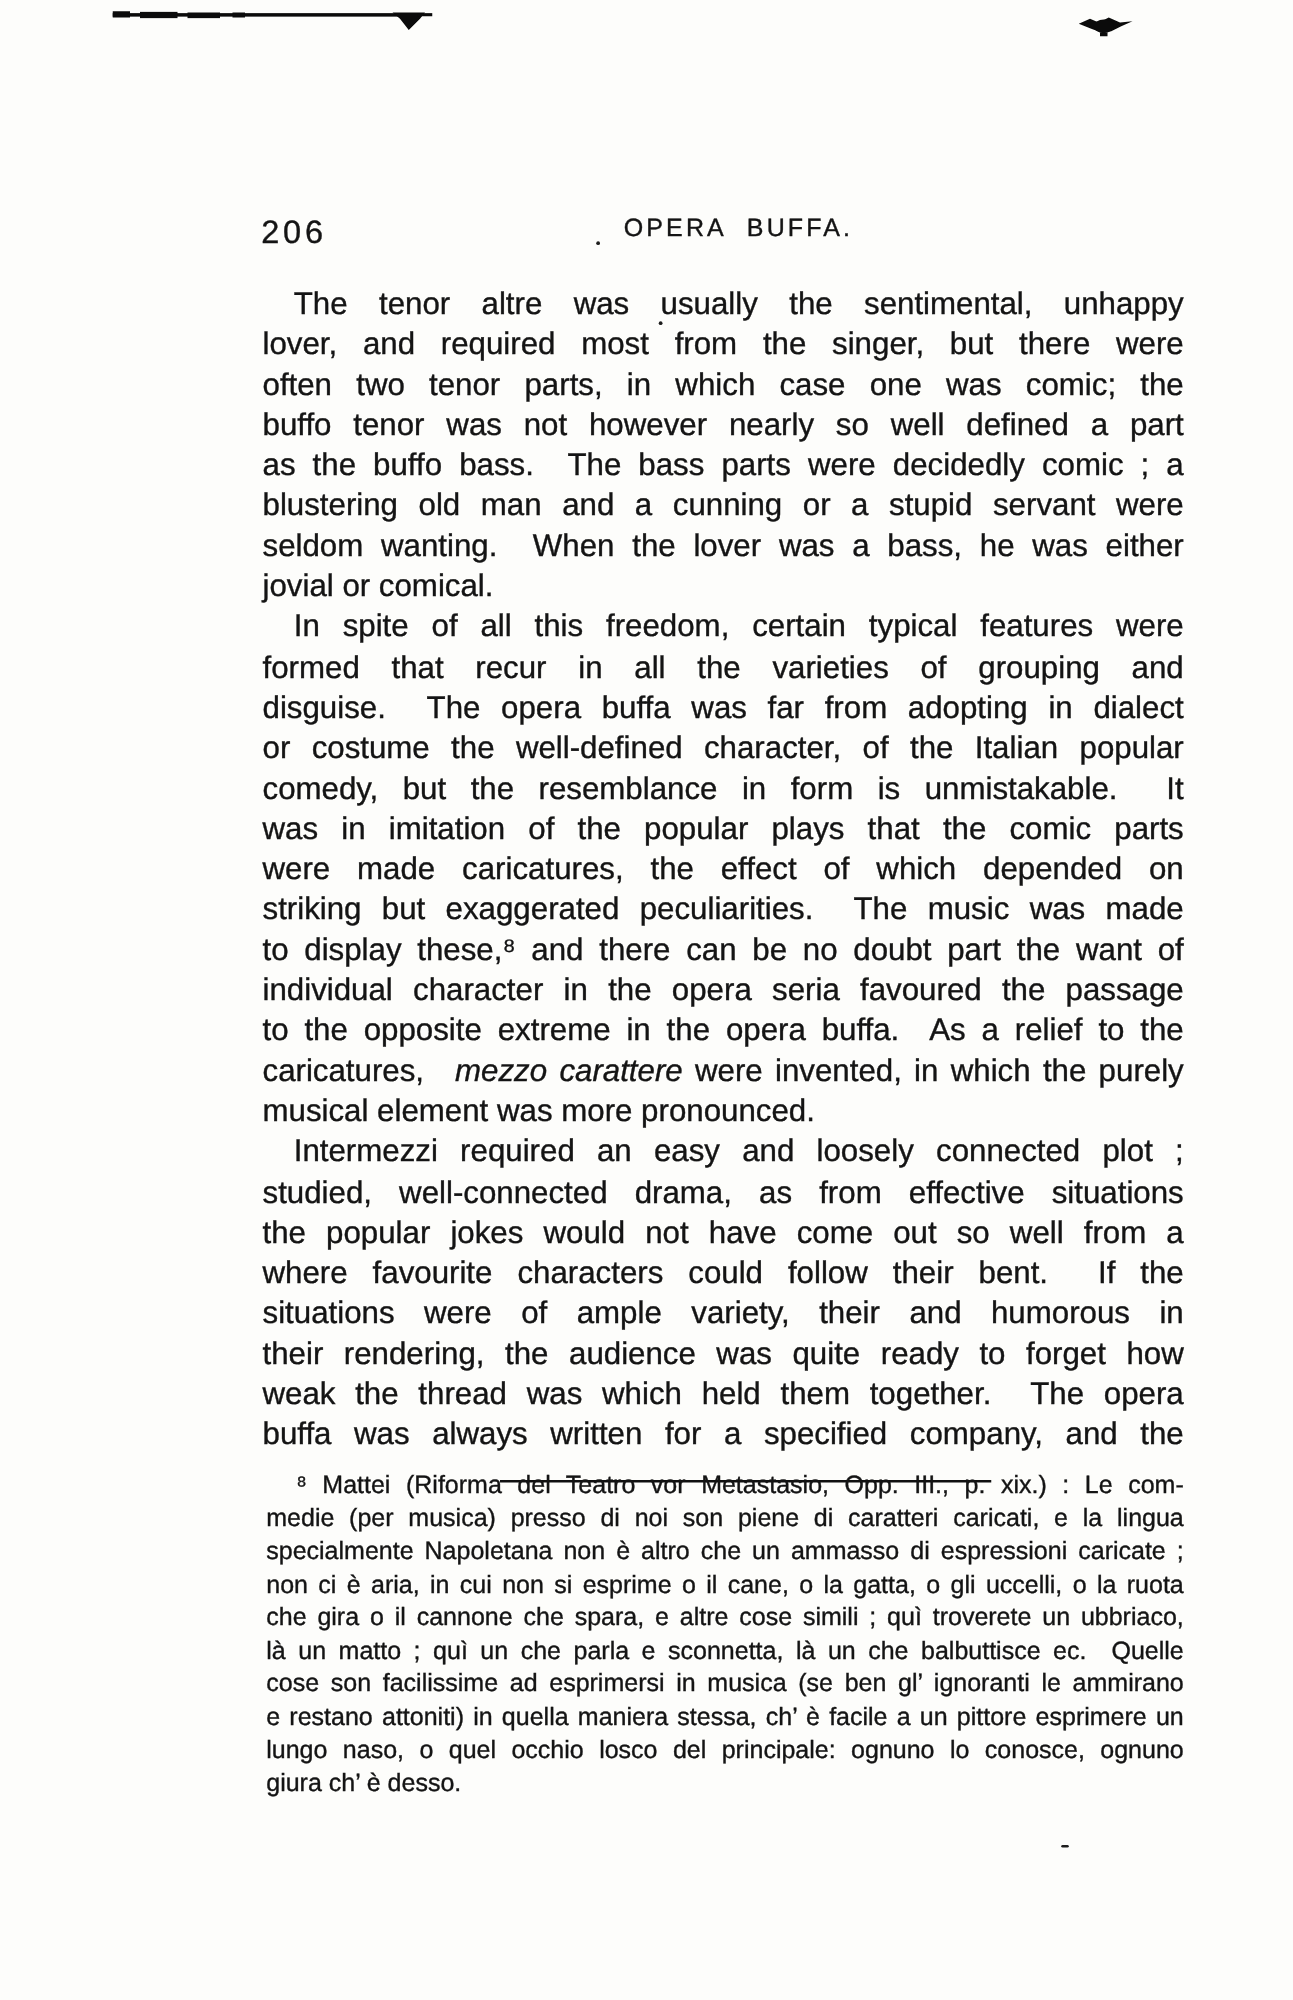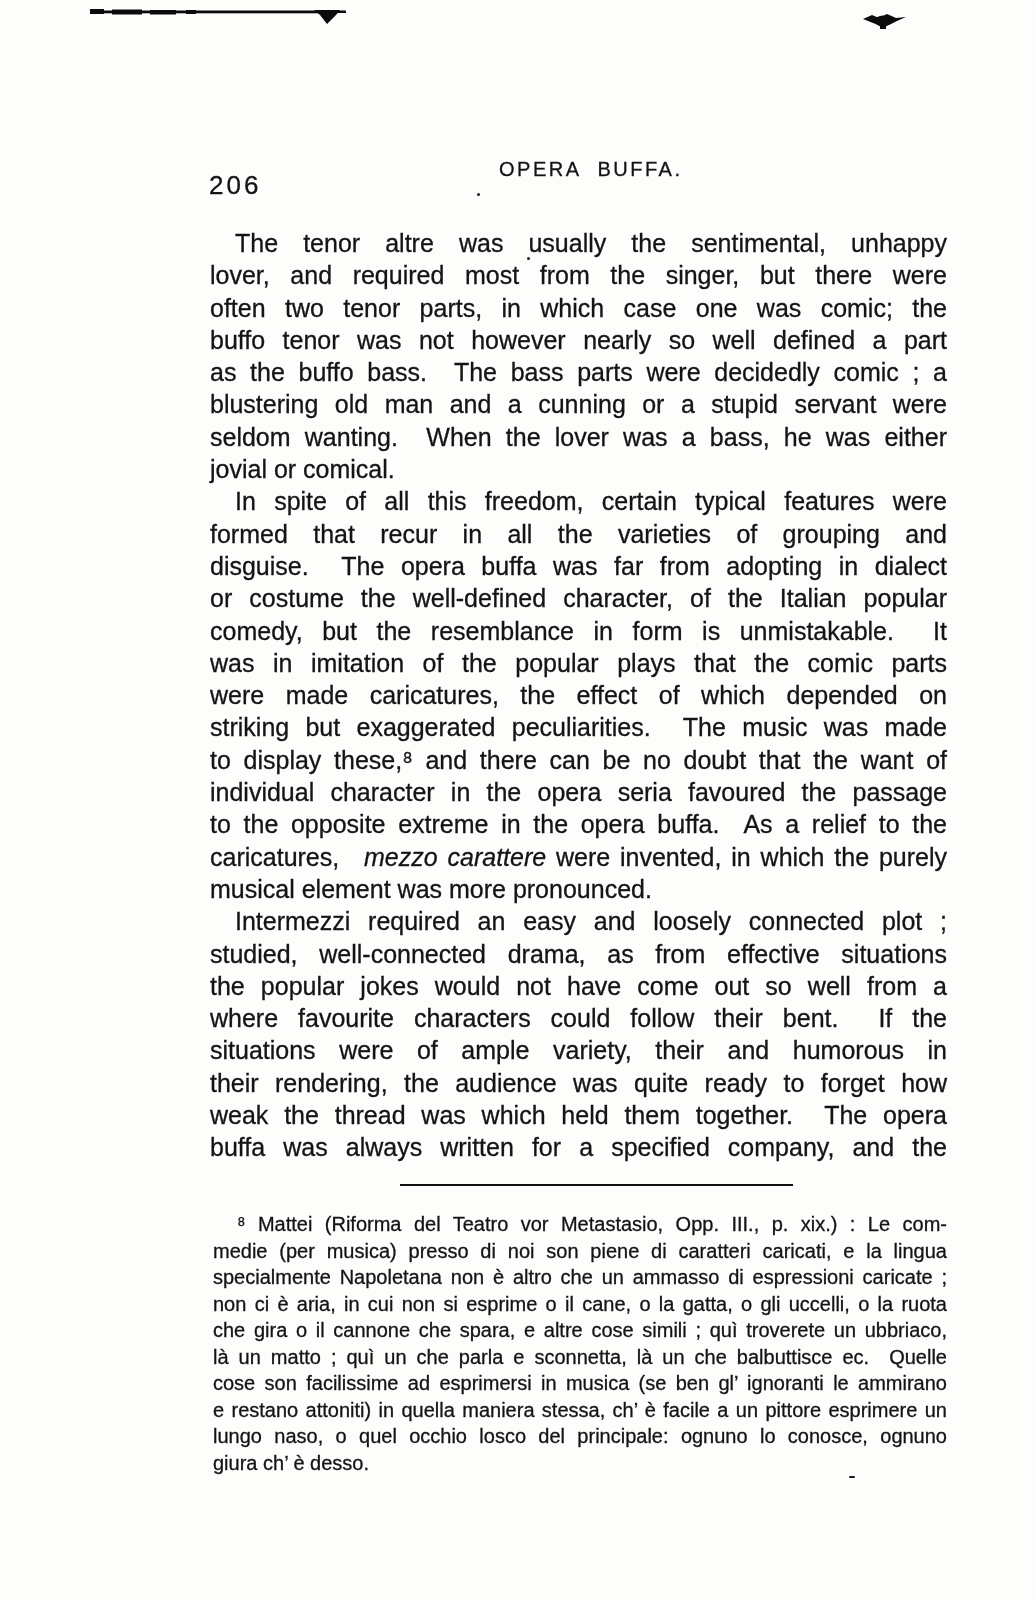--- a/index.html
+++ b/index.html
@@ -16,21 +16,21 @@
   .pagenum {
     position: absolute;
     left: 209px;
     top: 170px;
     font-size: 26px;
     letter-spacing: 3px;
   }
   .running-head {
     position: absolute;
     left: 499px;
-    top: 158px;
+    top: 172px;
     font-size: 20px;
     letter-spacing: 2.5px;
     word-spacing: 9px;
   }
   .body-text {
     position: absolute;
     left: 210px;
     top: 227px;
     width: 737px;
     font-size: 25px;
@@ -47,21 +47,21 @@
     position: absolute;
     left: 400px;
     top: 1184px;
     width: 393px;
     height: 2px;
     background: #101010;
   }
   .footnote-text {
     position: absolute;
     left: 213px;
-    top: 1211px;
+    top: 1175px;
     width: 734px;
     font-size: 20px;
     line-height: 26.5px;
   }
   .footnote-text .line.indent { text-indent: 24px; }
   i { font-style: italic; margin-left: 15px; }
   .artifact { position: absolute; fill: #0b0b0b; }
   .artifact-tl { left: 90px; top: 7px; }
   .artifact-tr { left: 863px; top: 13px; }
   .speck { position: absolute; background: #1d1d1d; border-radius: 50%; }
@@ -110,21 +110,21 @@
       </div>
       <div class="para">
         <div class="line indent">In spite of all this freedom, certain typical features were</div>
         <div class="line">formed that recur in all the varieties of grouping and</div>
         <div class="line">disguise.&nbsp; The opera buffa was far from adopting in dialect</div>
         <div class="line">or costume the well-defined character, of the Italian popular</div>
         <div class="line">comedy, but the resemblance in form is unmistakable.&nbsp; It</div>
         <div class="line">was in imitation of the popular plays that the comic parts</div>
         <div class="line">were made caricatures, the effect of which depended on</div>
         <div class="line">striking but exaggerated peculiarities.&nbsp; The music was made</div>
-        <div class="line">to display these,⁸ and there can be no doubt that the want of</div>
+        <div class="line">to display these,⁸ and there can be no doubt part the want of</div>
         <div class="line">individual character in the opera seria favoured the passage</div>
         <div class="line">to the opposite extreme in the opera buffa.&nbsp; As a relief to the</div>
         <div class="line">caricatures, <i>mezzo carattere</i> were invented, in which the purely</div>
         <div class="line flush">musical element was more pronounced.</div>
       </div>
       <div class="para">
         <div class="line indent">Intermezzi required an easy and loosely connected plot ;</div>
         <div class="line">studied, well-connected drama, as from effective situations</div>
         <div class="line">the popular jokes would not have come out so well from a</div>
         <div class="line">where favourite characters could follow their bent.&nbsp; If the</div>

